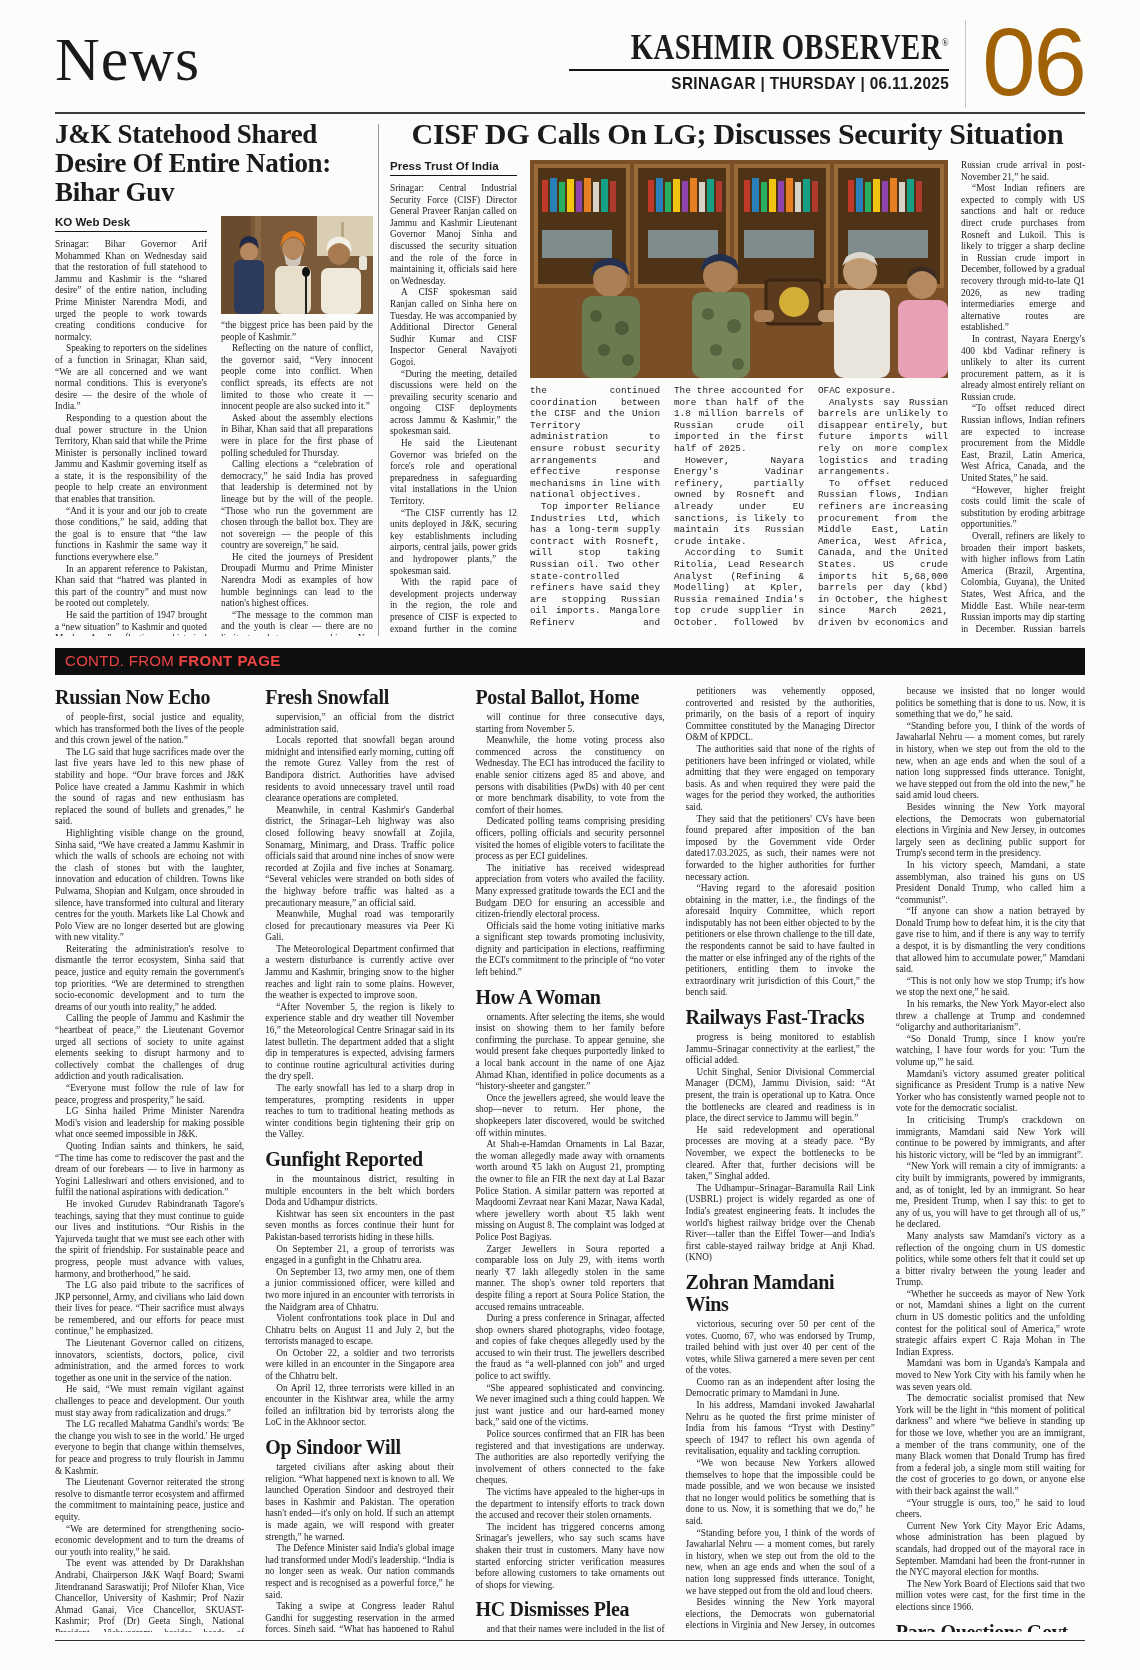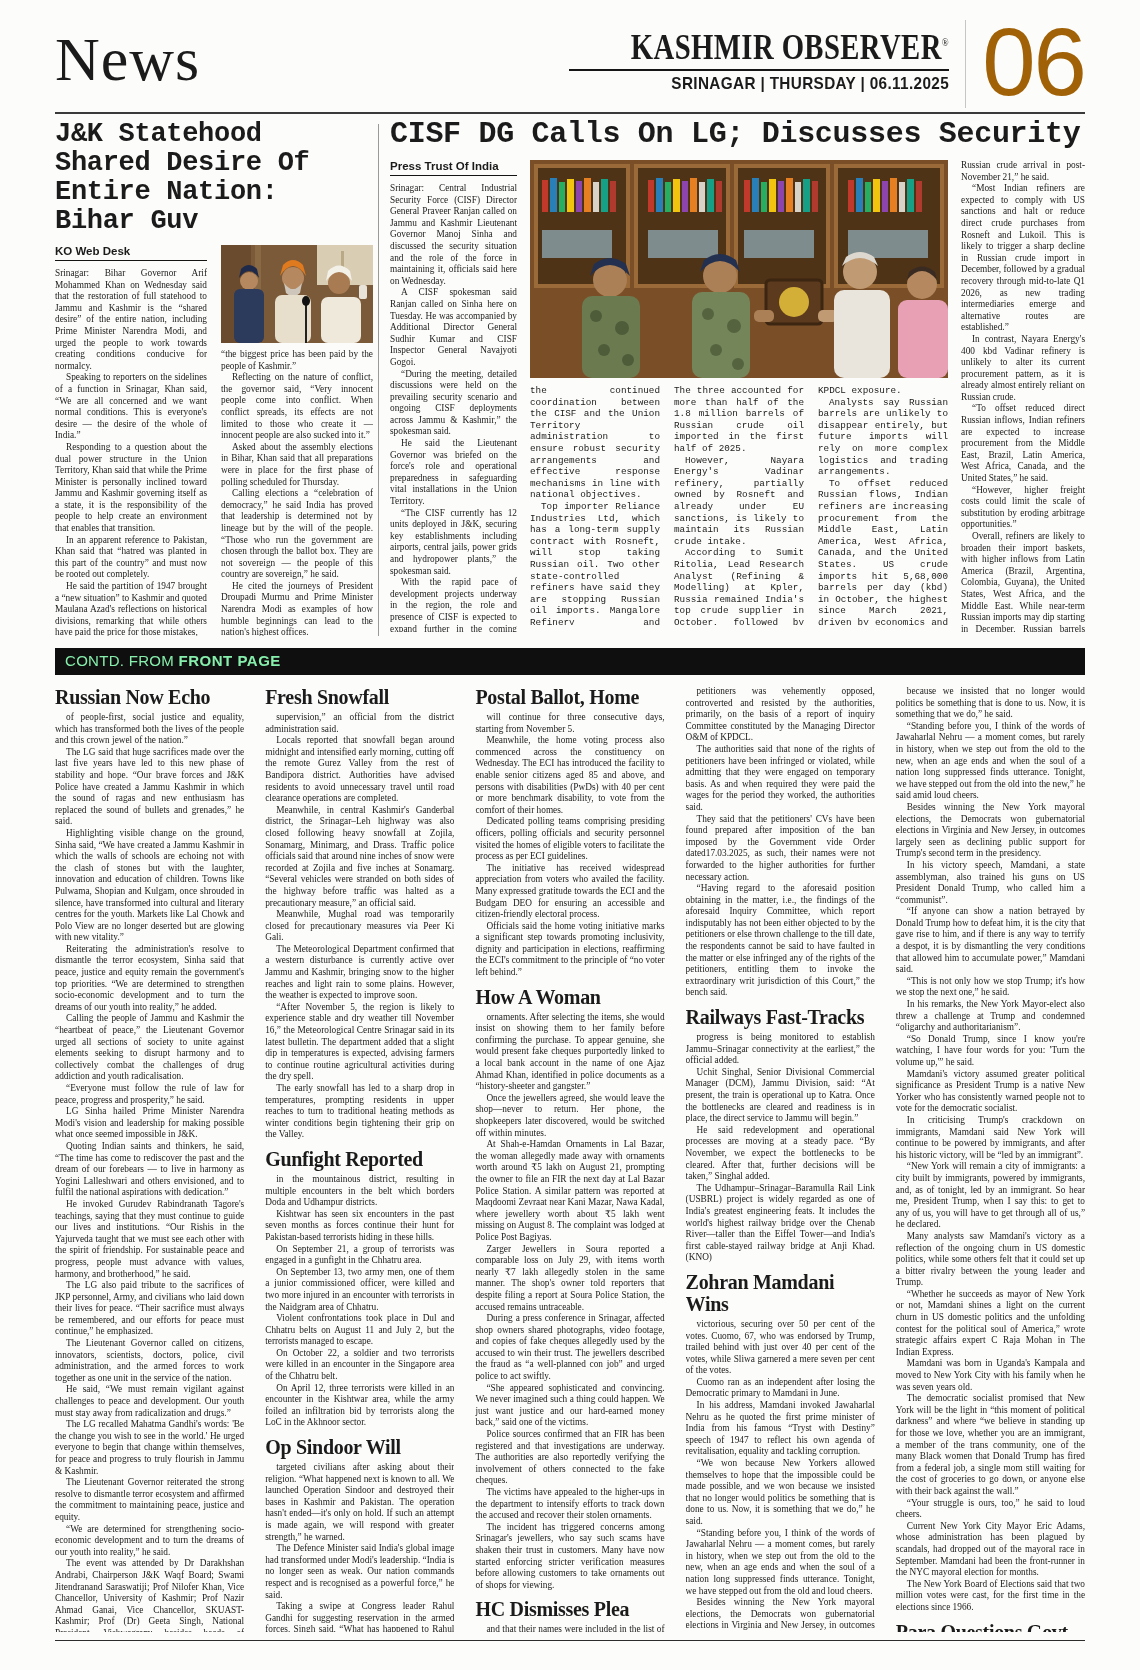--- a/index.html
+++ b/index.html
@@ -21,21 +21,21 @@
   .mast-divider{width:1px;background:#c6c6c4;}
   .page-number{font-family:"Liberation Sans",sans-serif;font-weight:500;font-size:96px;line-height:.88;
         color:#a16207;letter-spacing:-2px;}
   .mast-rule{position:absolute;left:55px;right:55px;top:112px;border-top:2px solid #3a3a3a;}
 
   
   .flow p,.ccol p{margin:0;font-size:9.3px;line-height:11.6px;text-align:justify;text-indent:11px;}
   .flow p:first-child{text-indent:0;}
   .byline{font-family:"Liberation Sans",sans-serif;font-weight:700;font-size:11.5px;
         border-bottom:1.5px solid #141414;padding-bottom:3px;margin-bottom:7px;}
-  h1{font-family:Liberation Mono, monospace;font-weight:700;margin:0;letter-spacing:-.3px;}
+  h1{font-family:Liberation Serif, serif;font-weight:700;margin:0;letter-spacing:-.3px;}
   .story-heading{font-family:"Liberation Serif",serif;font-weight:700;font-size:20px;line-height:22px;
         margin:7px 0 4px 0;letter-spacing:-.3px;}
   .ccol > .story-heading:first-child{margin-top:0;}
 
   
   .lead-article{position:absolute;left:55px;top:120px;width:318px;height:516px;overflow:hidden;}
   .lead-article h1{font-size:27px;line-height:29px;margin-bottom:9px;}
   .lead-cols{display:flex;gap:14px;height:448px;}
   .lead-col{width:152px;overflow:hidden;}
   .lead-photo{display:block;width:152px;height:98px;margin-bottom:6px;}
@@ -47,21 +47,21 @@
   .cisf-body{display:flex;gap:13px;height:472px;}
   .cisf-col1{width:127px;overflow:hidden;}
   .cisf-mid{width:418px;}
   .cisf-photo{display:block;width:418px;height:218px;}
   .cisf-subcols{display:flex;gap:14px;margin-top:7px;height:240px;font-family:Liberation Mono, monospace;}
   .cisf-subcols .flow{flex:1;overflow:hidden;}
   .cisf-col5{flex:1;overflow:hidden;}
 
   
   .contd-banner{position:absolute;left:55px;top:648px;width:1030px;box-sizing:border-box;
-        background:#0f0f0f;color:#86efac;font-family:"Liberation Sans",sans-serif;
+        background:#0f0f0f;color:#ef4444;font-family:"Liberation Sans",sans-serif;
         font-size:15px;line-height:26px;height:27px;padding:0 10px;letter-spacing:.3px;}
   .contd-banner b{font-weight:900;letter-spacing:.5px;}
   .contd-grid{position:absolute;left:55px;top:686px;width:1030px;height:946px;display:flex;gap:21px;}
   .ccol{flex:1;overflow:hidden;}
   .bottom-rule{position:absolute;left:55px;right:55px;top:1640px;border-top:1.5px solid #2c2c2c;}
 </style>
 </head>
 <body>
 
 <div class="page">
@@ -82,20 +82,21 @@
 
   <section class="lead-article">
     <h1>J&amp;K Statehood Shared Desire Of Entire Nation: Bihar Guv</h1>
     <div class="lead-cols">
       <div class="lead-col">
         <div class="byline">KO Web Desk</div>
         <div class="flow">
             <p>Srinagar: Bihar Governor Arif Mohammed Khan on Wednesday said that the restoration of full statehood to Jammu and Kashmir is the “shared desire” of the entire nation, including Prime Minister Narendra Modi, and urged the people to work towards creating conditions conducive for normalcy.</p>
             <p>Speaking to reporters on the sidelines of a function in Srinagar, Khan said, “We are all concerned and we want normal conditions. This is everyone's desire — the desire of the whole of India.”</p>
             <p>Responding to a question about the dual power structure in the Union Territory, Khan said that while the Prime Minister is personally inclined toward Jammu and Kashmir governing itself as a state, it is the responsibility of the people to help create an environment that enables that transition.</p>
+            <p>“And it is your and our job to create those conditions,” he said, adding that the goal is to ensure that “the law functions in Kashmir the same way it functions everywhere else.”</p>
             <p>In an apparent reference to Pakistan, Khan said that “hatred was planted in this part of the country” and must now be rooted out completely.</p>
             <p>He said the partition of 1947 brought a “new situation” to Kashmir and quoted Maulana Azad's reflections on historical divisions, remarking that while others have paid the price for those mistakes,</p>
           </div>
       </div>
       <div class="lead-col">
         <svg class="lead-photo" viewBox="0 0 152 98" preserveAspectRatio="none">
           <rect width="152" height="98" fill="#7b5a39"></rect>
           <rect x="0" y="0" width="30" height="98" fill="#6a4b2e"></rect>
           <rect x="34" y="0" width="6" height="98" fill="#8a6a45"></rect>
           <rect x="96" y="0" width="56" height="40" fill="#d9cdb4"></rect>
@@ -257,21 +258,21 @@
           <div class="flow">
               <p>the continued coordination between the CISF and the Union Territory administration to ensure robust security arrangements and effective response mechanisms in line with national objectives.</p>
               <p>Top importer Reliance Industries Ltd, which has a long-term supply contract with Rosneft, will stop taking Russian oil. Two other state-controlled refiners have said they are stopping Russian oil imports. Mangalore Refinery and Petrochemicals Ltd and HPCL-Mittal Energy Ltd, a joint venture of steel tycoon Lakshmi Mittal's Mittal Energy and Hindustan Petroleum Corporation Ltd (HPCL), have announced plans to suspend future imports.</p>
             </div>
           <div class="flow">
               <p>The three accounted for more than half of the 1.8 million barrels of Russian crude oil imported in the first half of 2025.</p>
               <p>However, Nayara Energy's Vadinar refinery, partially owned by Rosneft and already under EU sanctions, is likely to maintain its Russian crude intake.</p>
               <p>According to Sumit Ritolia, Lead Research Analyst (Refining &amp; Modelling) at Kpler, Russia remained India's top crude supplier in October, followed by Iraq and Saudi Arabia. Russian shipments to India reached 1.6-1.8 million barrels per day (mbd) before the sanctions, with declines observed post-October 21 as refiners avoided potential US</p>
             </div>
           <div class="flow">
-              <p>KPDCL exposure.</p>
+              <p>OFAC exposure.</p>
               <p>Analysts say Russian barrels are unlikely to disappear entirely, but future imports will rely on more complex logistics and trading arrangements.</p>
               <p>To offset reduced Russian flows, Indian refiners are increasing procurement from the Middle East, Latin America, West Africa, Canada, and the United States. US crude imports hit 5,68,000 barrels per day (kbd) in October, the highest since March 2021, driven by economics and arbitrage opportunities rather than sanctions. Flows are expected to normalise to 250-350 kbd in December and January.</p>
               <p>“We see reductions in</p>
             </div>
         </div>
       </div>
       <div class="cisf-col5">
         <div class="flow">
             <p>Russian crude arrival in post-November 21,” he said.</p>
             <p>“Most Indian refiners are expected to comply with US sanctions and halt or reduce direct crude purchases from Rosneft and Lukoil. This is likely to trigger a sharp decline in Russian crude import in December, followed by a gradual recovery through mid-to-late Q1 2026, as new trading intermediaries emerge and alternative routes are established.”</p>

